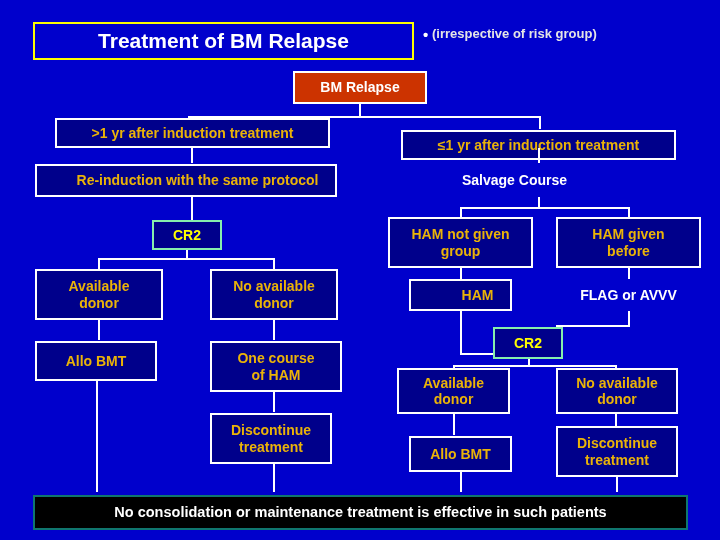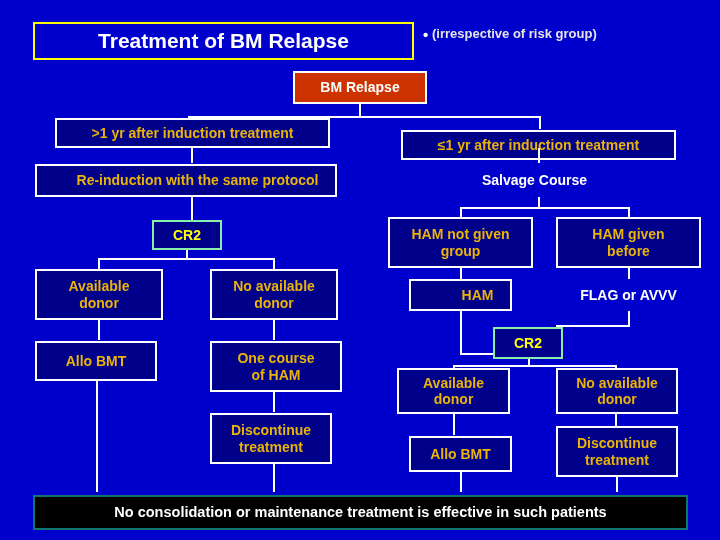--- a/index.html
+++ b/index.html
@@ -90,21 +90,21 @@
   <div class="ln vl" style="left:188px;top:116px;height:13px;"></div>
   <div class="ln vl" style="left:539px;top:116px;height:13px;"></div>
 
   <div class="box f14" style="left:55px;top:118px;width:275px;height:30px;">&gt;1 yr after induction treatment</div>
   <div class="box f14" style="left:401px;top:118px;width:275px;height:30px;margin-top:12px;">≤1 yr after induction treatment</div>
 
   <div class="ln vl" style="left:191px;top:148px;height:15px;"></div>
   <div class="ln vl" style="left:538px;top:148px;height:15px;"></div>
 
   <div class="box f14" style="left:35px;top:164px;width:302px;height:33px;padding-left:23px;">Re-induction with the same protocol</div>
-  <div class="box plain f14" style="left:396px;top:164px;width:277px;height:33px;text-align:center;">Salvage Course</div>
+  <div class="box plain f14" style="left:376px;top:164px;width:277px;height:33px;text-align:center;">Salvage Course</div>
 
   <div class="ln vl" style="left:191px;top:197px;height:12px;"></div>
   <div class="ln hl" style="left:191px;top:207px;width:0px;"></div>
   <div class="ln vl" style="left:191px;top:207px;height:13px;"></div>
 
   <div class="box cr2" style="left:152px;top:220px;width:70px;height:30px;">
     <span>CR2</span>
   </div>
 
   <div class="ln vl" style="left:538px;top:197px;height:12px;"></div>

